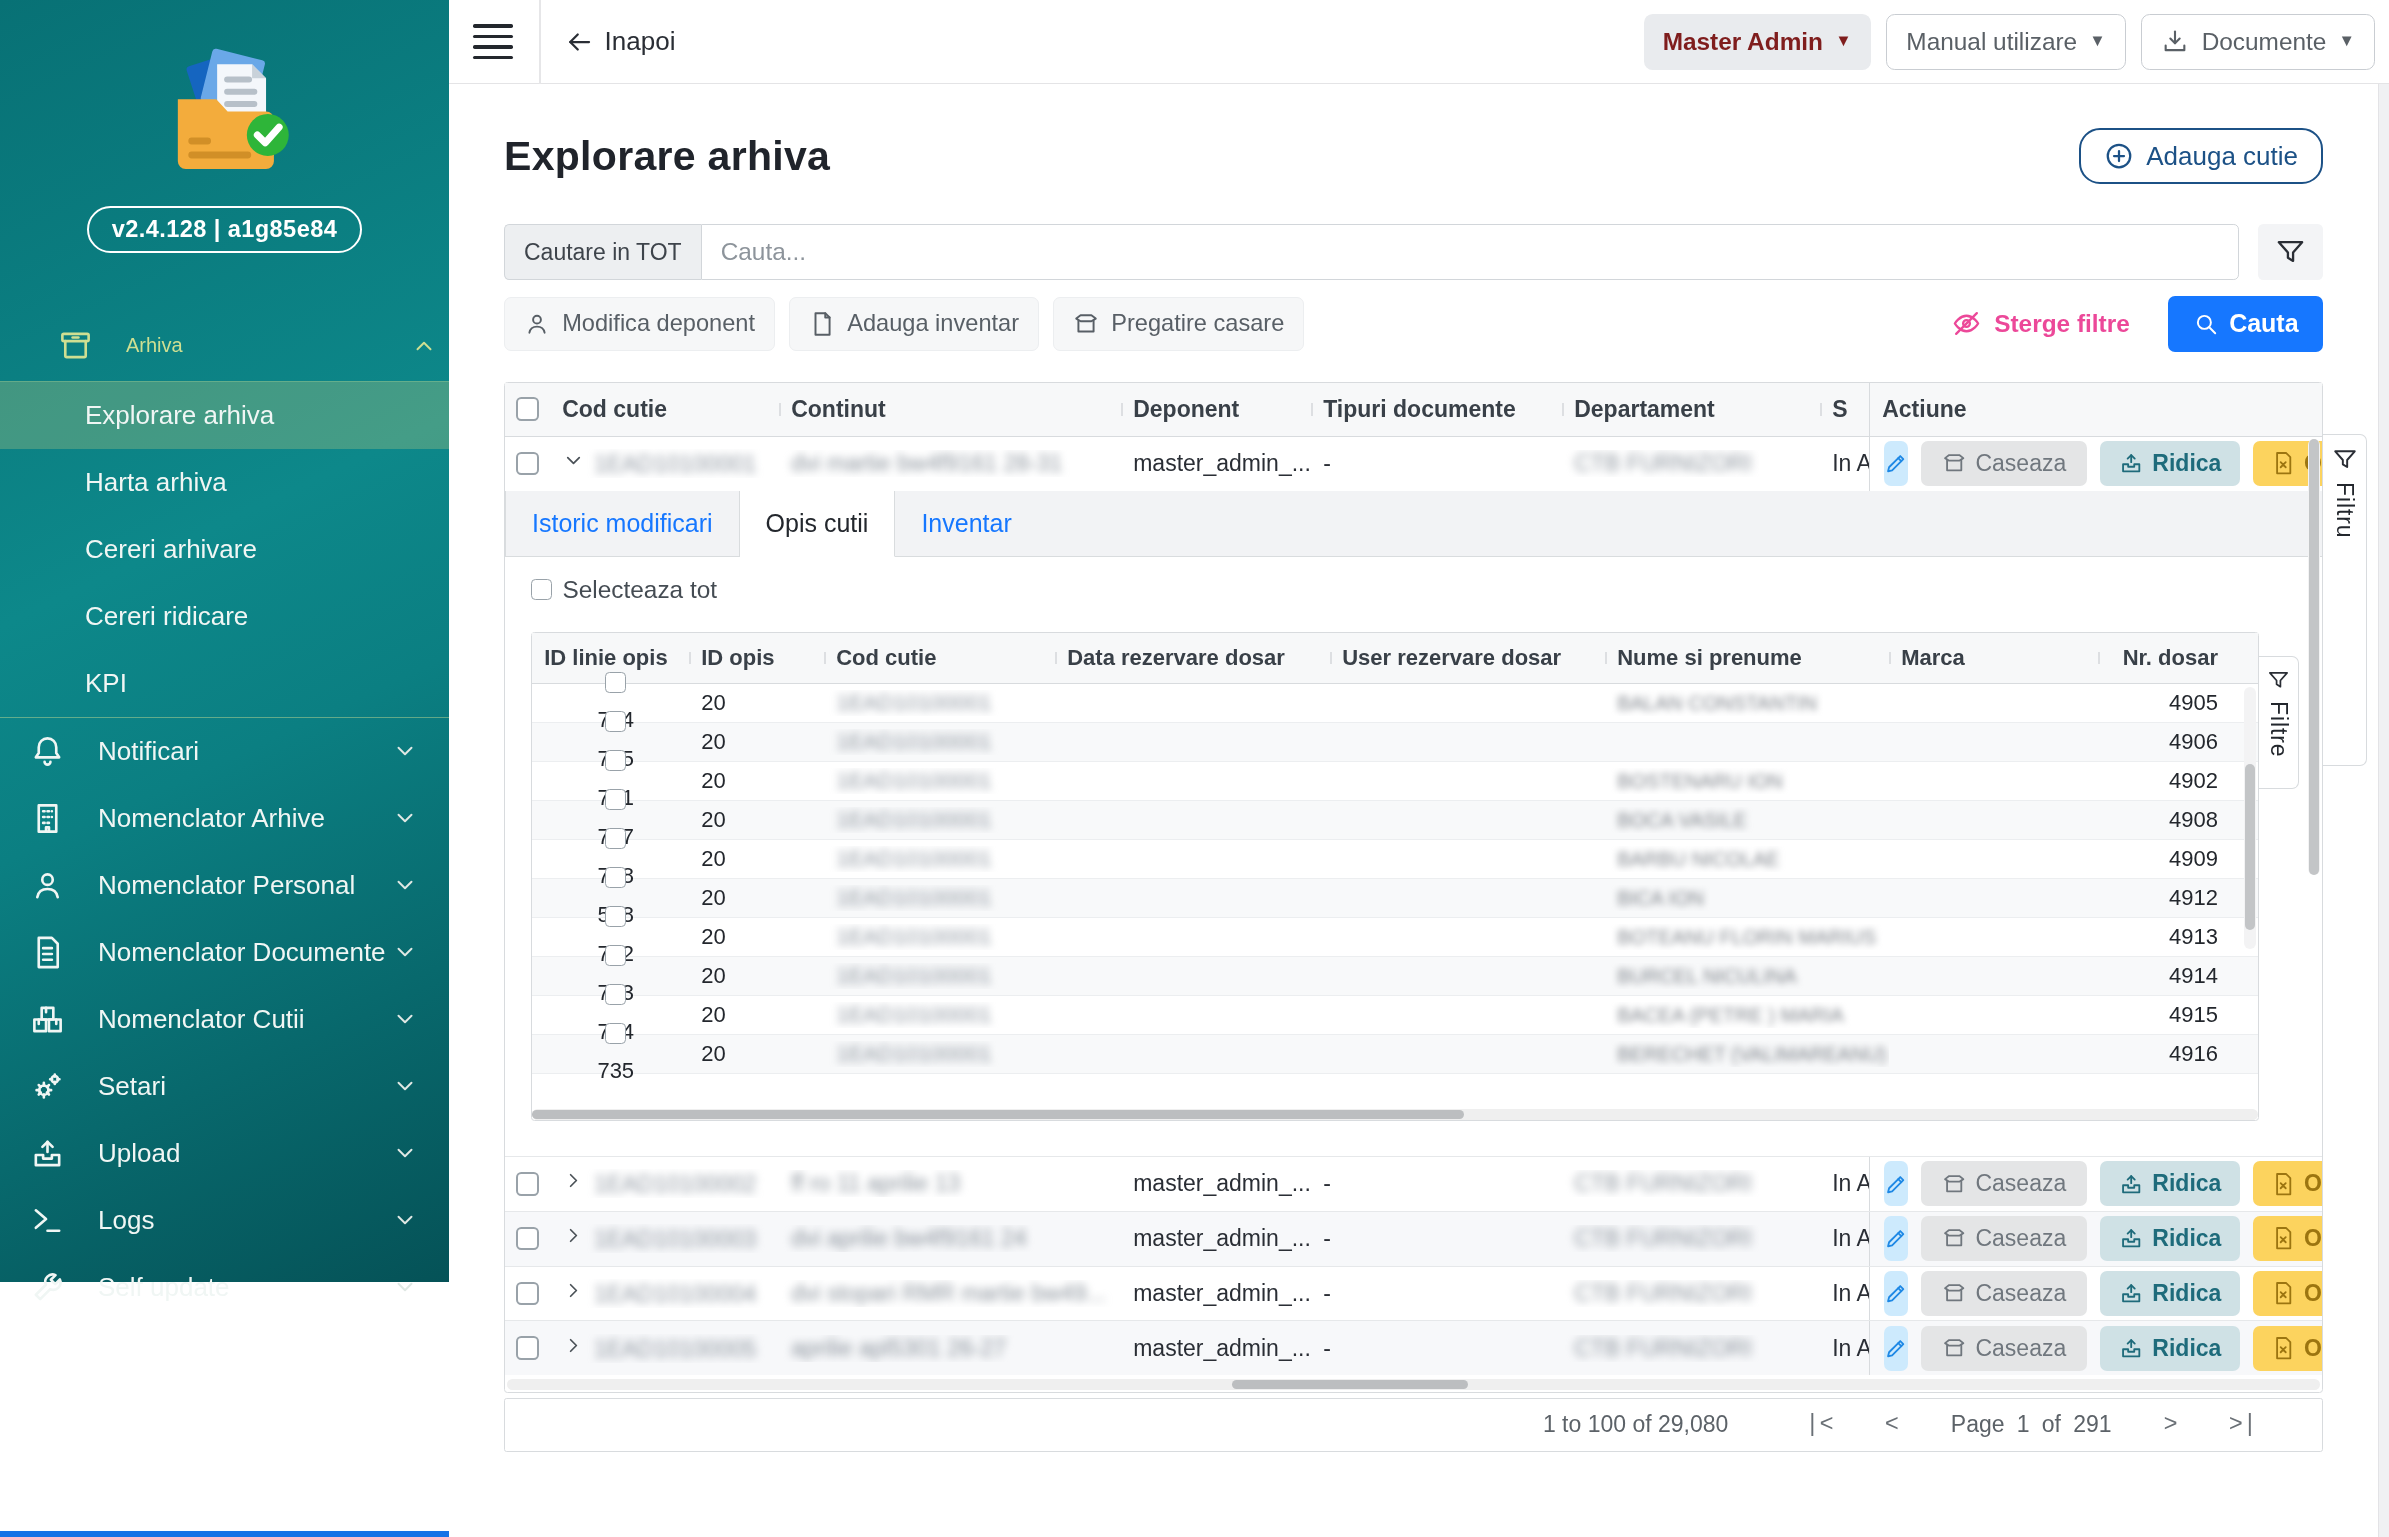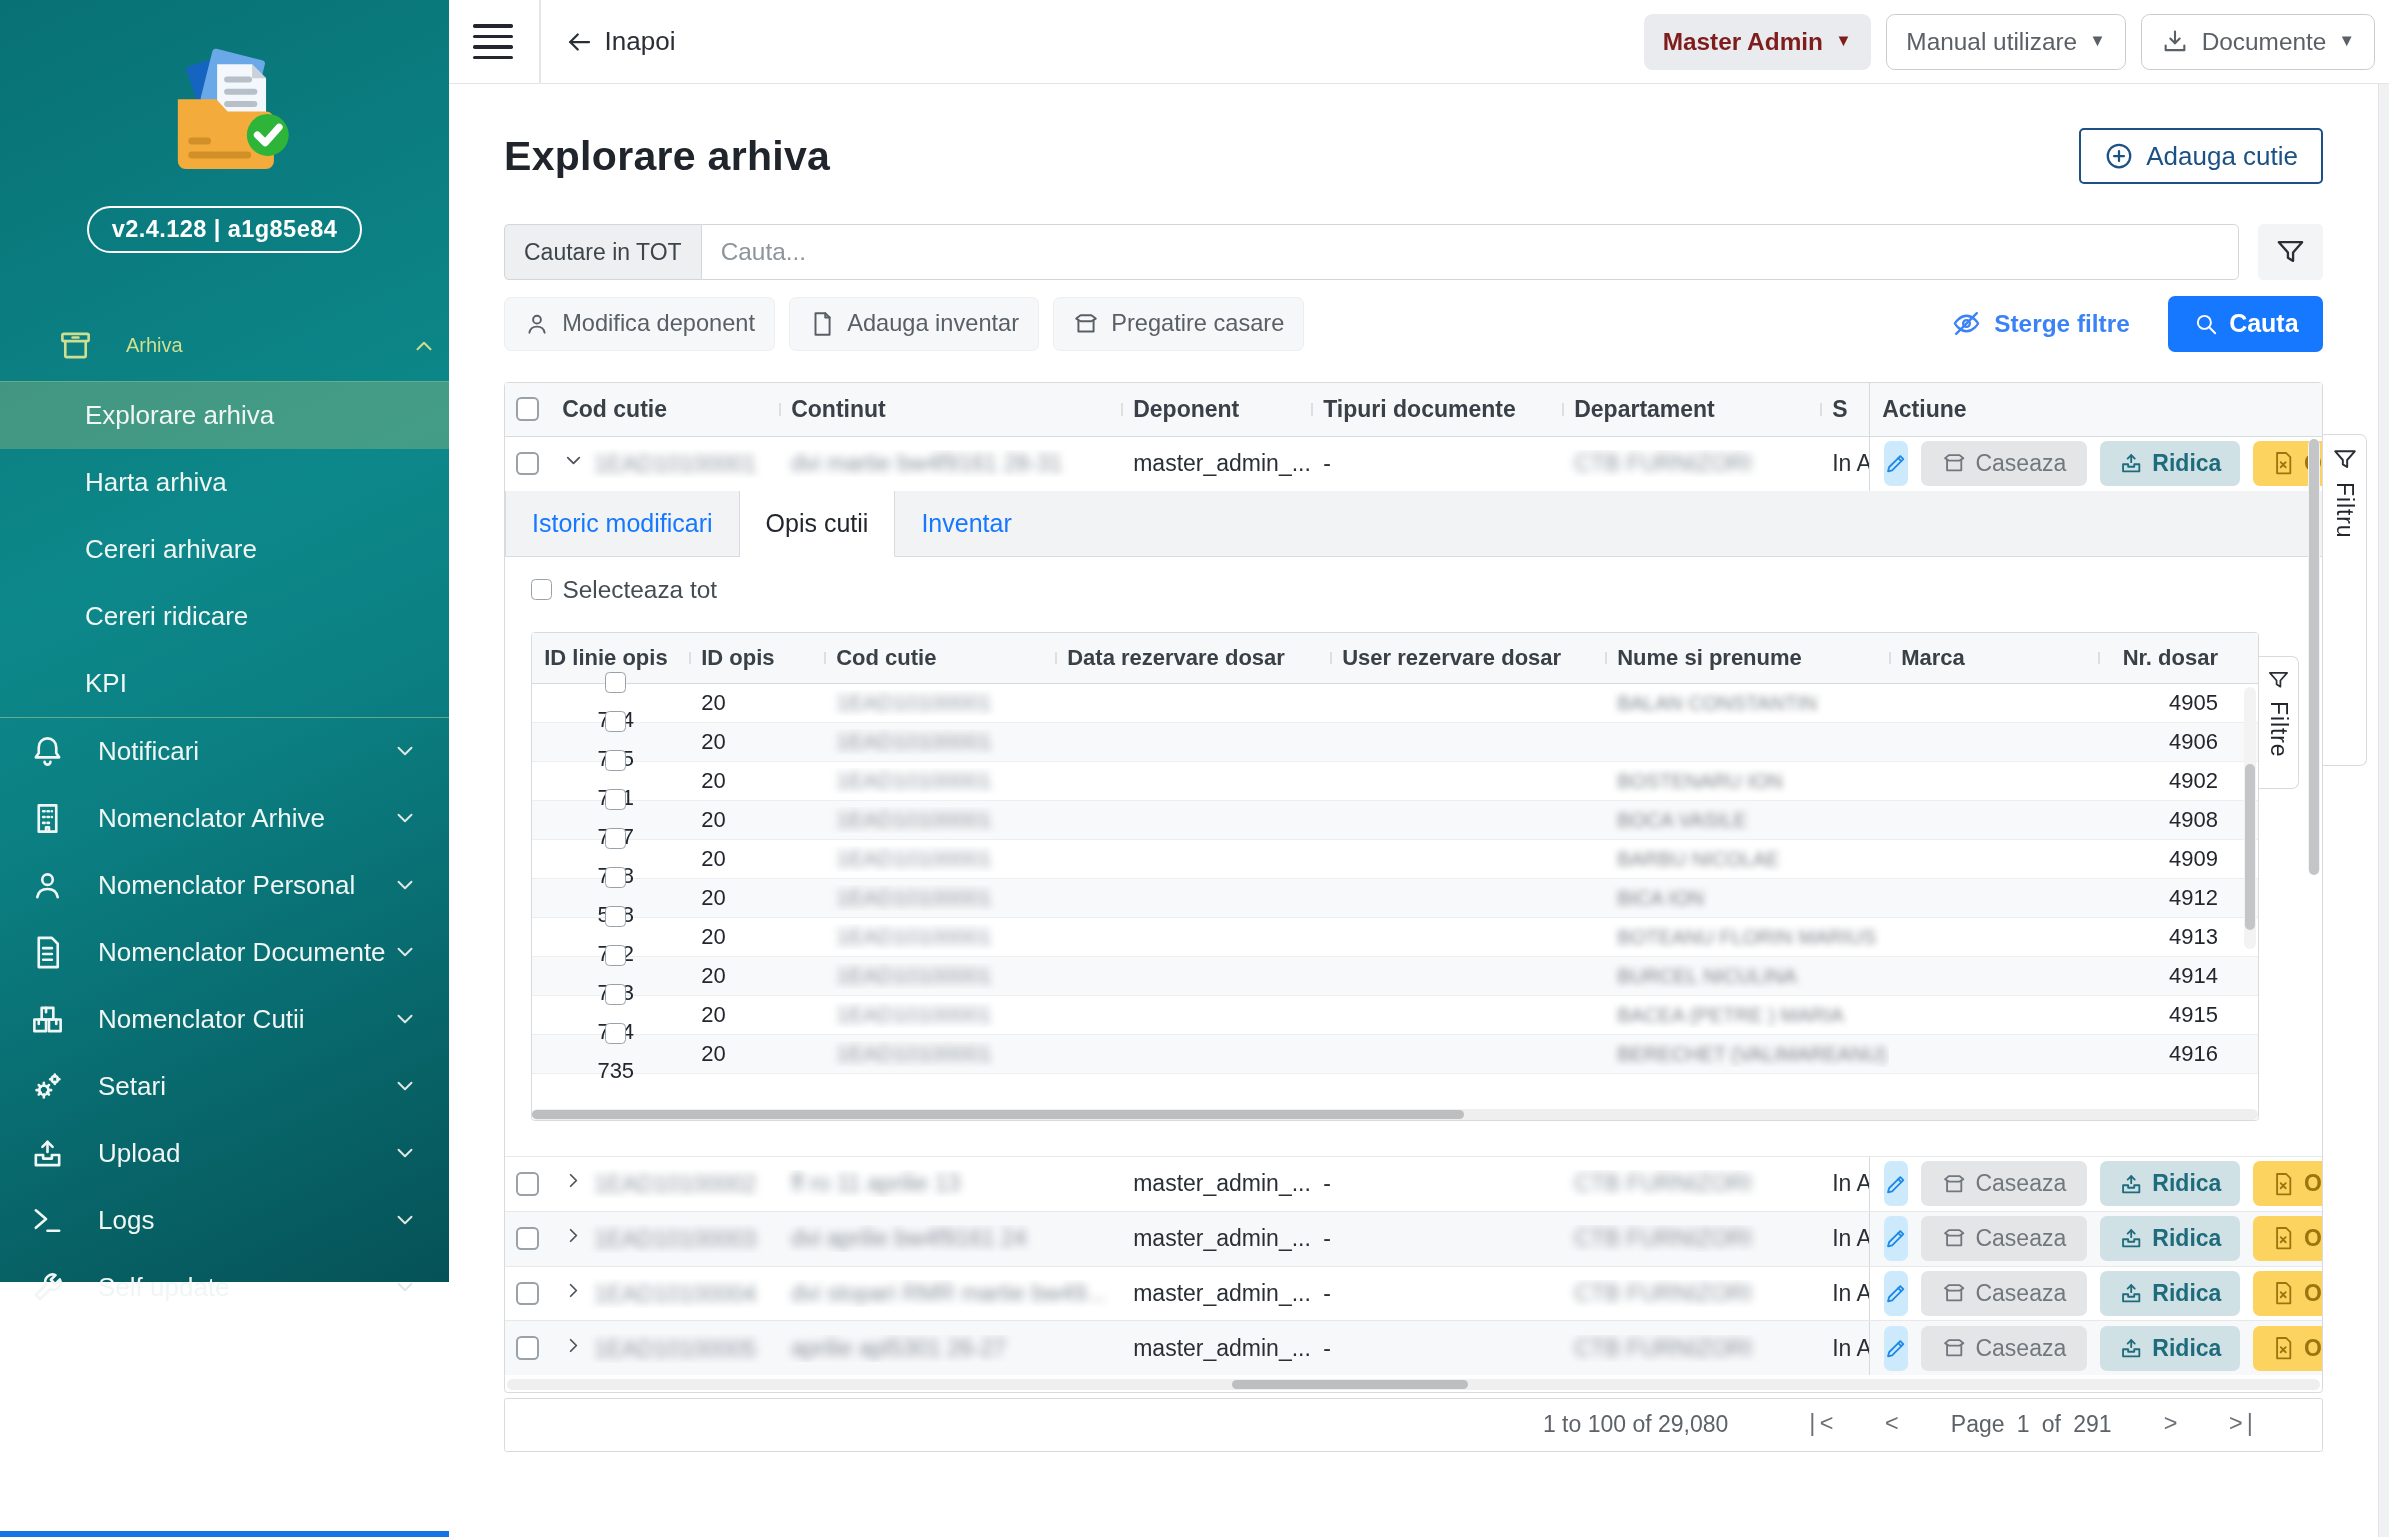--- a/index.html
+++ b/index.html
@@ -39,37 +39,37 @@
   .topbar-spacer { flex:1; }
   .tb-btn { display:flex; align-items:center; gap:12.2px; height:56px; border-radius:8.7px; font-size:24.4px; cursor:pointer; }
   .tb-user { background:#e9ebee; color:#7f1d1d; font-weight:700; padding:0 19px; border:none; }
   .tb-outline { border:1.7px solid #c9cdd2; color:#5a6066; padding:0 19px; background:#fff; margin-left:15.7px; }
   .caret { font-size:16.6px; line-height:1; }
 
   .content { padding:0 66px 0 55px; }
   .title-row { display:flex; align-items:center; margin-top:44px; }
   .page-title { font-size:41px; font-weight:700; color:#20242b; letter-spacing:0.3px; }
   .add-box-btn { margin-left:auto; display:flex; align-items:center; gap:12.2px; height:56px; padding:0 23px;
-    border:2.2px solid #1c5186; border-radius:5px; background:#fff; color:#1c5186; font-size:26px; cursor:pointer; }
+    border:2.2px solid #1c5186; border-radius:21px; background:#fff; color:#1c5186; font-size:26px; cursor:pointer; }
 
   .search-row { display:flex; align-items:center; margin-top:40px; }
   .search-group { display:flex; flex:1; height:56px; }
   .search-scope { display:flex; align-items:center; padding:0 19px; background:#edeff1;
     border:1.7px solid #d2d6da; border-right:none; border-radius:5.2px 0 0 5.2px; font-size:23px; color:#3e444b; cursor:pointer; }
   .search-input { flex:1; border:1.7px solid #d2d6da; border-radius:0 5.2px 5.2px 0; font-size:24.4px; padding:0 19px;
     color:#2a2e35; font-family:"Liberation Sans",sans-serif; outline:none; }
   .search-input::placeholder { color:#8d949b; }
   .funnel-btn { width:65px; height:56px; margin-left:19px; background:#f3f4f6; border:none; border-radius:5.2px;
     display:flex; align-items:center; justify-content:center; color:#2a2e35; cursor:pointer; }
 
   .chips-row { display:flex; align-items:center; margin-top:15.7px; }
   .chip { display:flex; align-items:center; gap:12.2px; height:54px; padding:0 19px; margin-right:14px;
     background:#f6f7f8; border:1.7px solid #eceef0; border-radius:7px; font-size:23.6px; color:#585f66; cursor:pointer; }
   .clear-filters { margin-left:auto; display:flex; align-items:center; gap:12.2px; font-size:24.4px; font-weight:700;
-    color:#3b82f6; background:none; border:none; cursor:pointer; padding:0 17.5px; }
+    color:#ec4899; background:none; border:none; cursor:pointer; padding:0 17.5px; }
   .search-btn { display:flex; align-items:center; gap:10.5px; height:56px; padding:0 24.4px; margin-left:21px;
     background:#1677ff; border:none; border-radius:7px; color:#fff; font-size:25px; font-weight:700; cursor:pointer; }
 
   
   .outer-wrap { position:relative; margin-top:30px; }
   .outer-table { border:1.7px solid #d8dbde; border-radius:3.5px; background:#fff; position:relative; }
   .og { display:grid; grid-template-columns:45px 229px 342px 190px 251px 258px 49px 1fr; align-items:center; }
   .ot-head { background:#f7f8f9; height:54px; font-size:23px; font-weight:700; color:#394048; border-bottom:1.7px solid #d8dbde; }
   .ot-head > div { padding-left:12.2px; overflow:hidden; white-space:nowrap; position:relative; }
   .ot-head > div.sep::before { content:""; position:absolute; left:0; top:7px; bottom:7px; width:1.7px; background:#dddfe2; }

